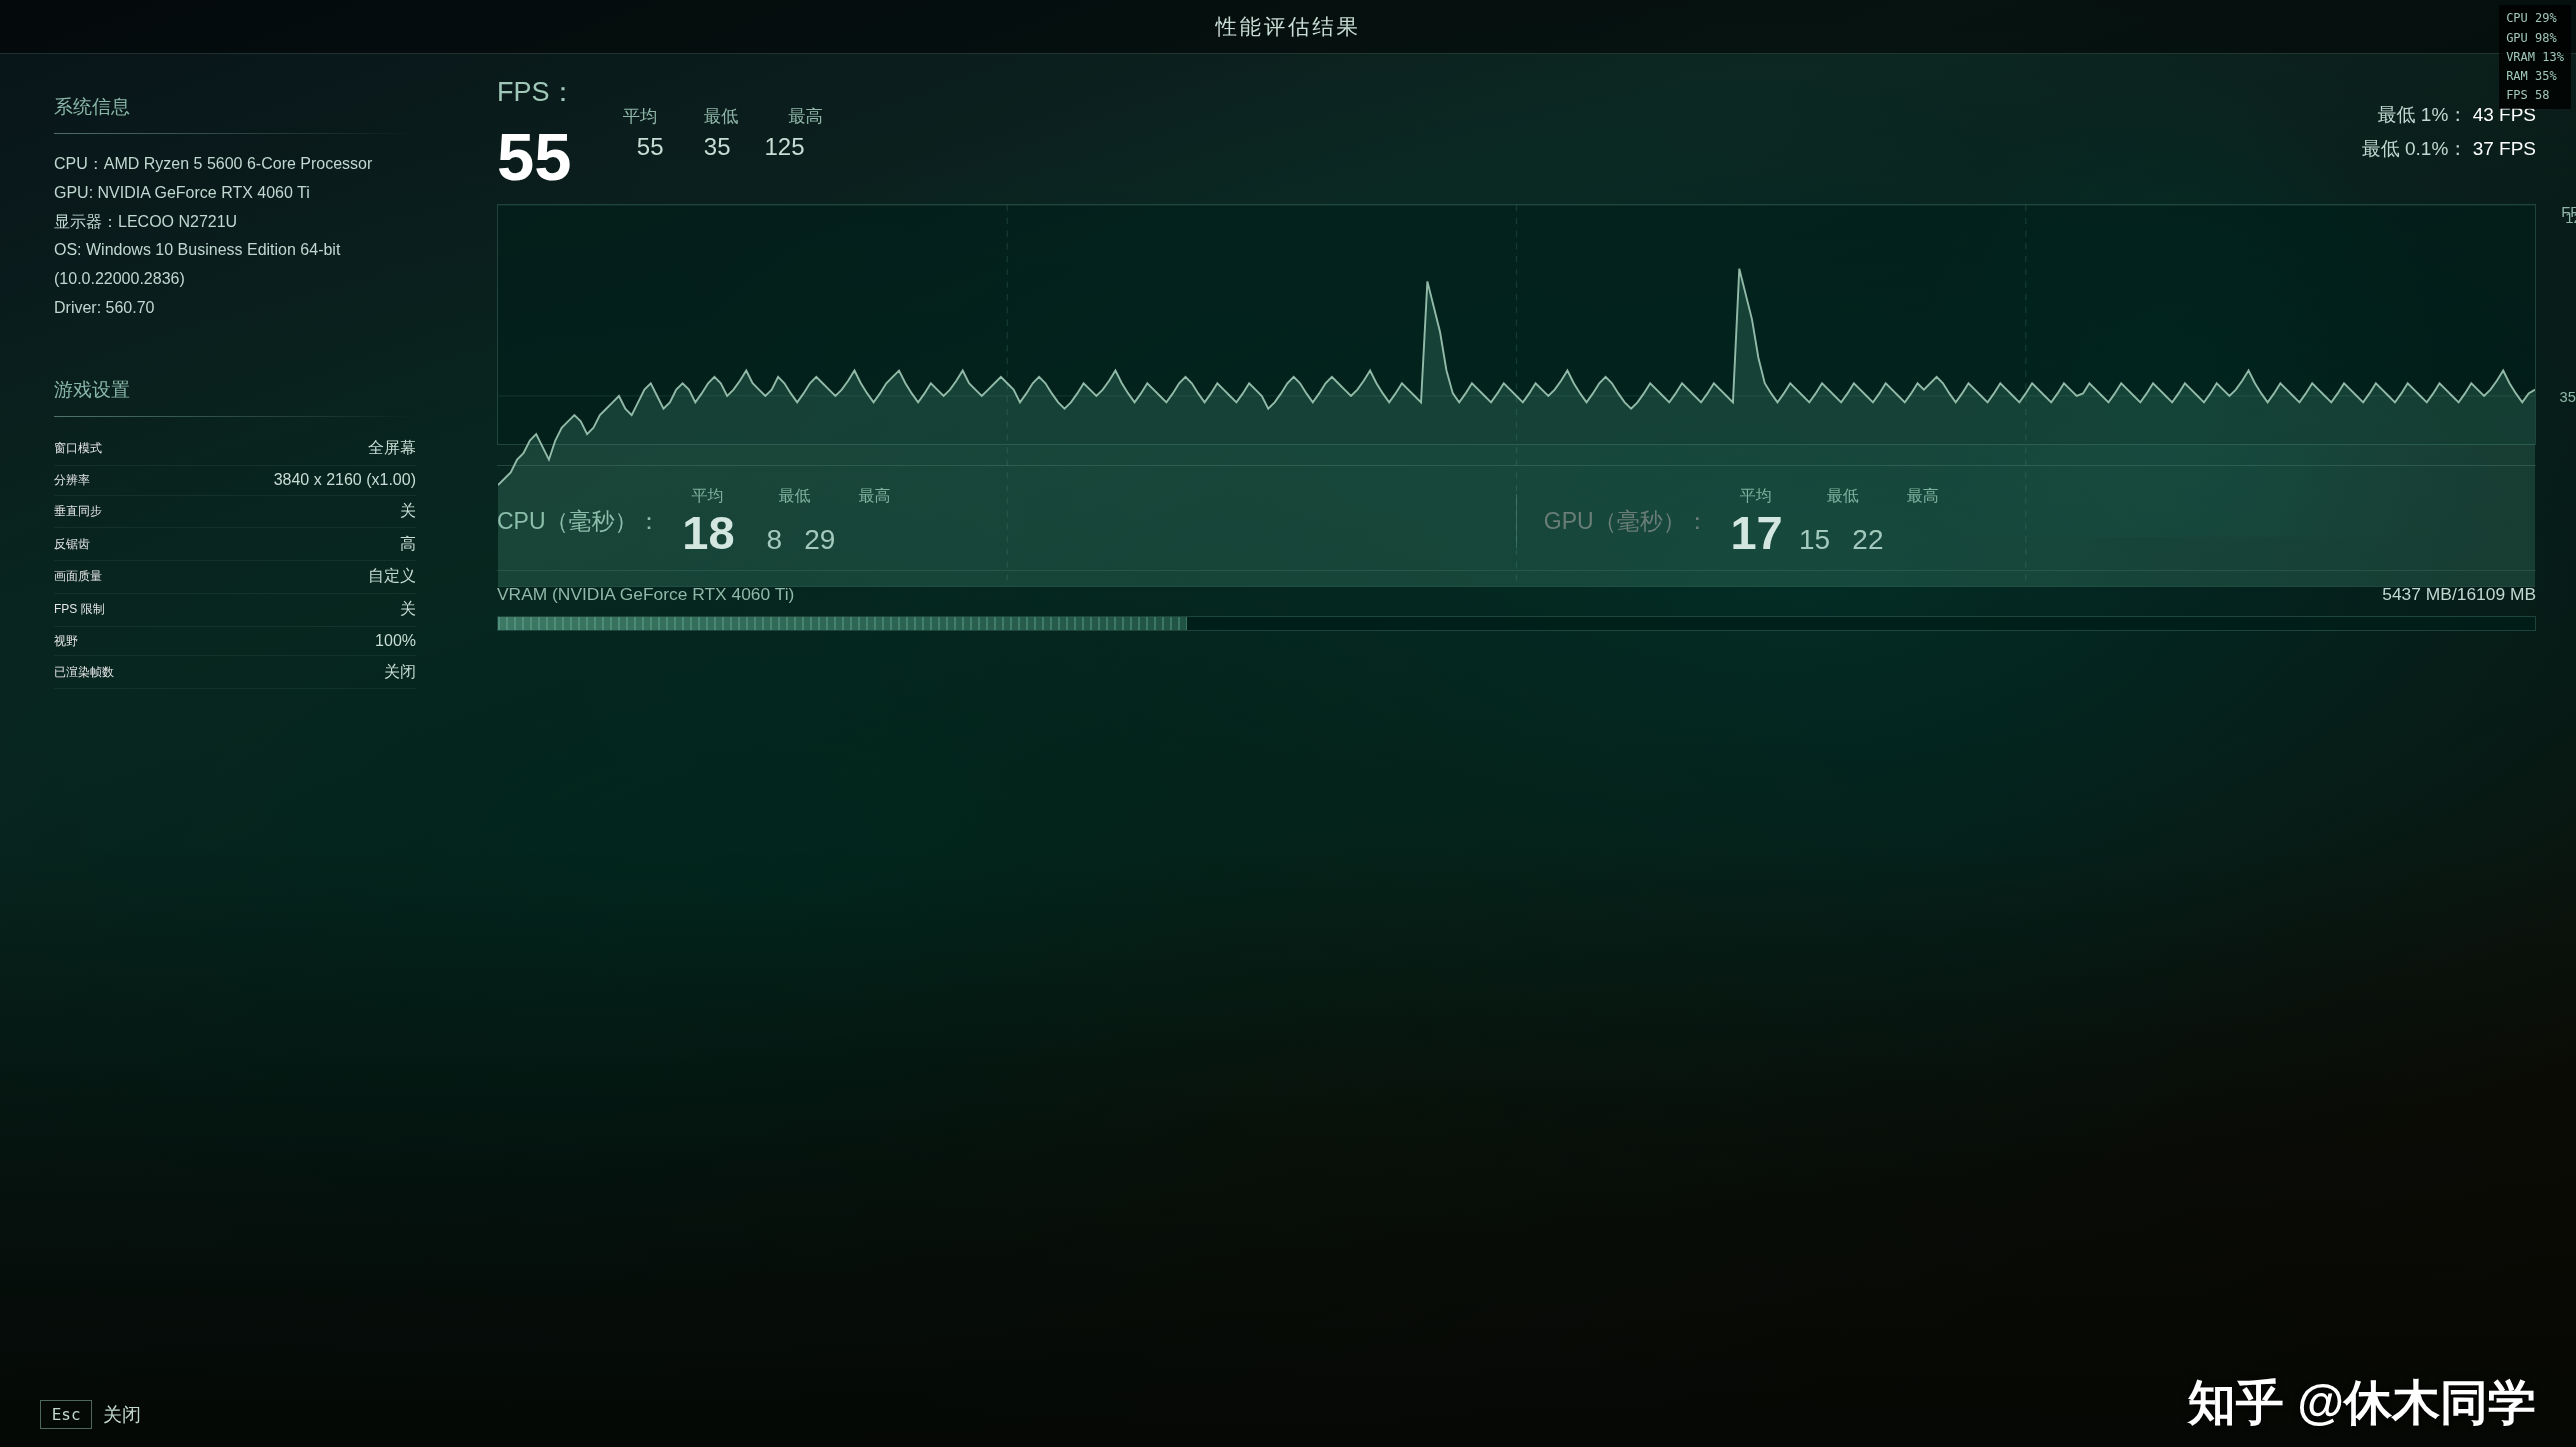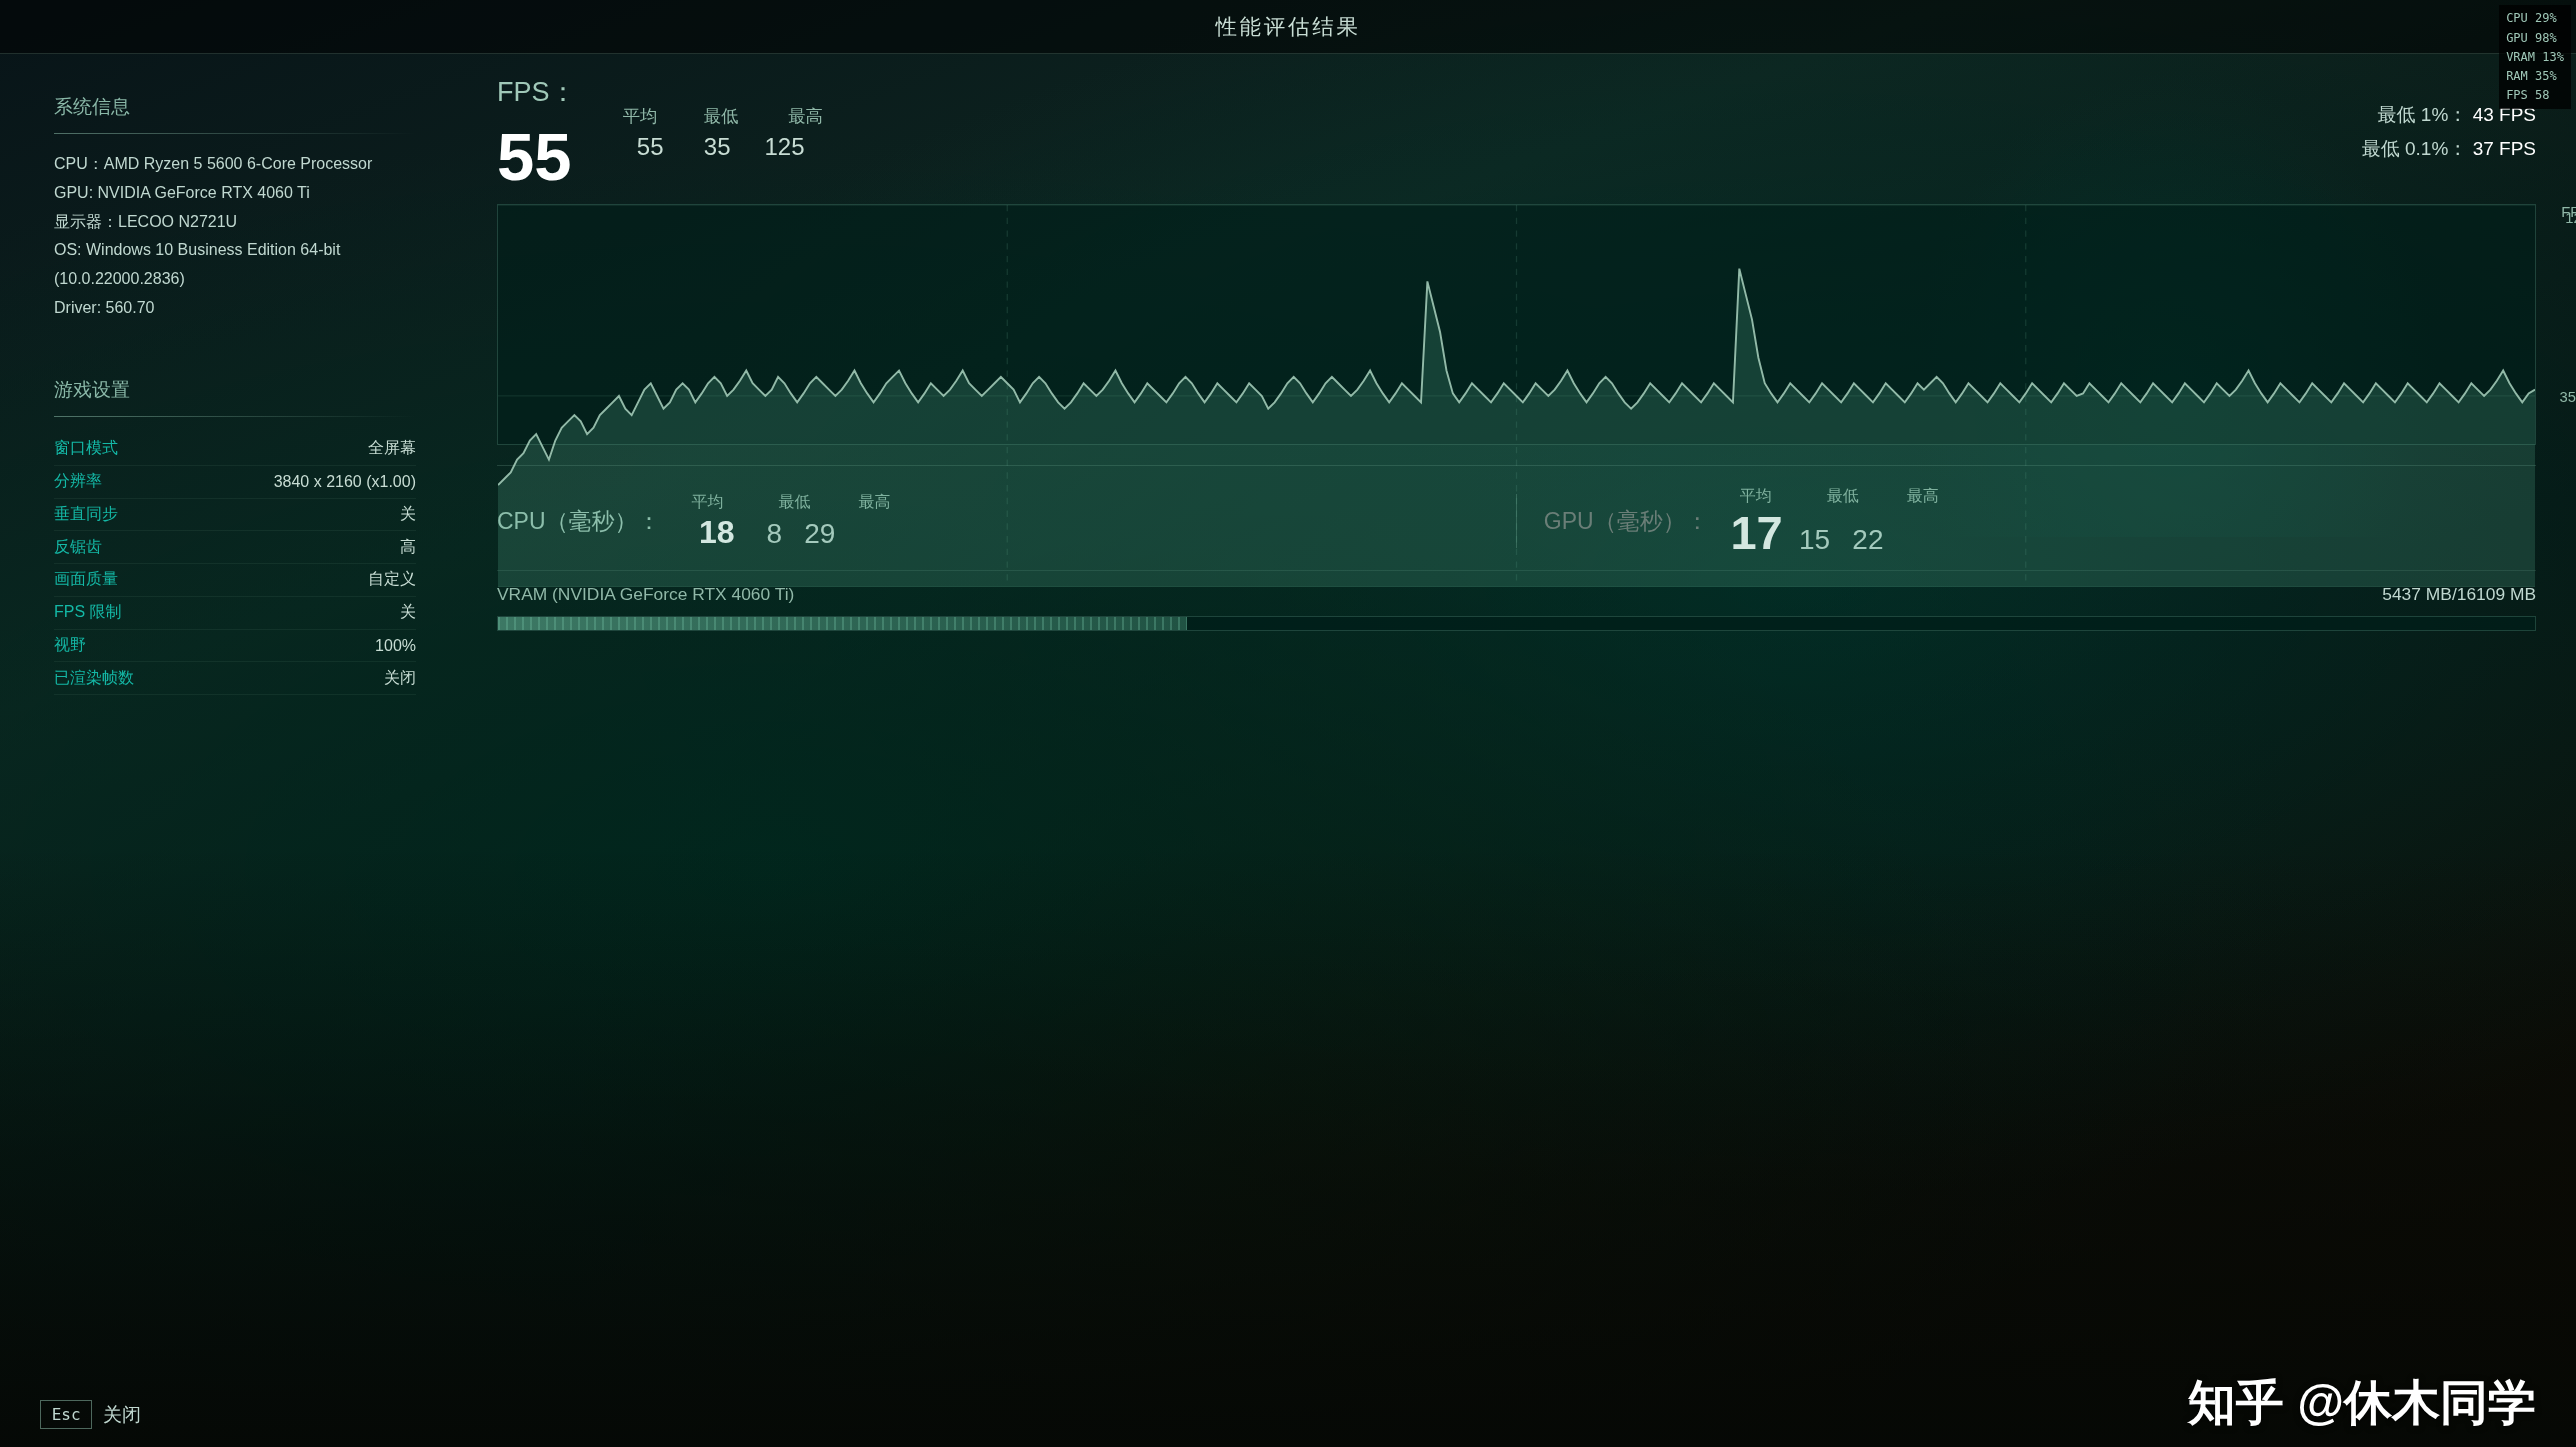--- a/index.html
+++ b/index.html
@@ -132,22 +132,22 @@
 
     .settings-row {
       display: flex;
       justify-content: space-between;
       align-items: center;
       padding: 5.4px 0;
       border-bottom: 0.7px solid rgba(150,200,180,0.08);
     }
 
     .settings-label {
-      font-size: 16px;
-      color: #14b8a6;
+      font-size: 12px;
+      color: #e5e5e5;
     }
 
     .settings-value {
       font-size: 16px;
       color: #c8ddd4;
     }
 
     
     .right-panel {
       flex: 1;
@@ -473,21 +473,21 @@
 
       <div style="display:flex; align-items:center; gap:20px; flex:1;">
         <span style="font-size:23px; color:#a0c8b8;">CPU（毫秒）：</span>
         <div>
           <div style="display:flex; gap:40px; font-size:16px; color:#90b8a8; margin-bottom:2.7px;">
             <span style="width:54px; text-align:center;">平均</span>
             <span style="width:40px; text-align:center;">最低</span>
             <span style="width:40px; text-align:center;">最高</span>
           </div>
           <div style="display:flex; align-items:baseline; gap:13.4px;">
-            <span style="font-size:32px; color:#fff; font-weight:600; line-height:1; min-width:54px; text-align:right;">18</span>
+            <span style="font-size:47px; color:#fff; font-weight:600; line-height:1; min-width:54px; text-align:right;">18</span>
             <span style="font-size:28px; color:#c0d8d0; min-width:34px; text-align:right;">8</span>
             <span style="font-size:28px; color:#c0d8d0; min-width:40px; text-align:right;">29</span>
           </div>
         </div>
       </div>
 
       <div class="divider-line"></div>
 
       <div style="display:flex; align-items:center; gap:20px; flex:1;">
         <span style="font-size:23px; color:#737373;">GPU（毫秒）：</span>

